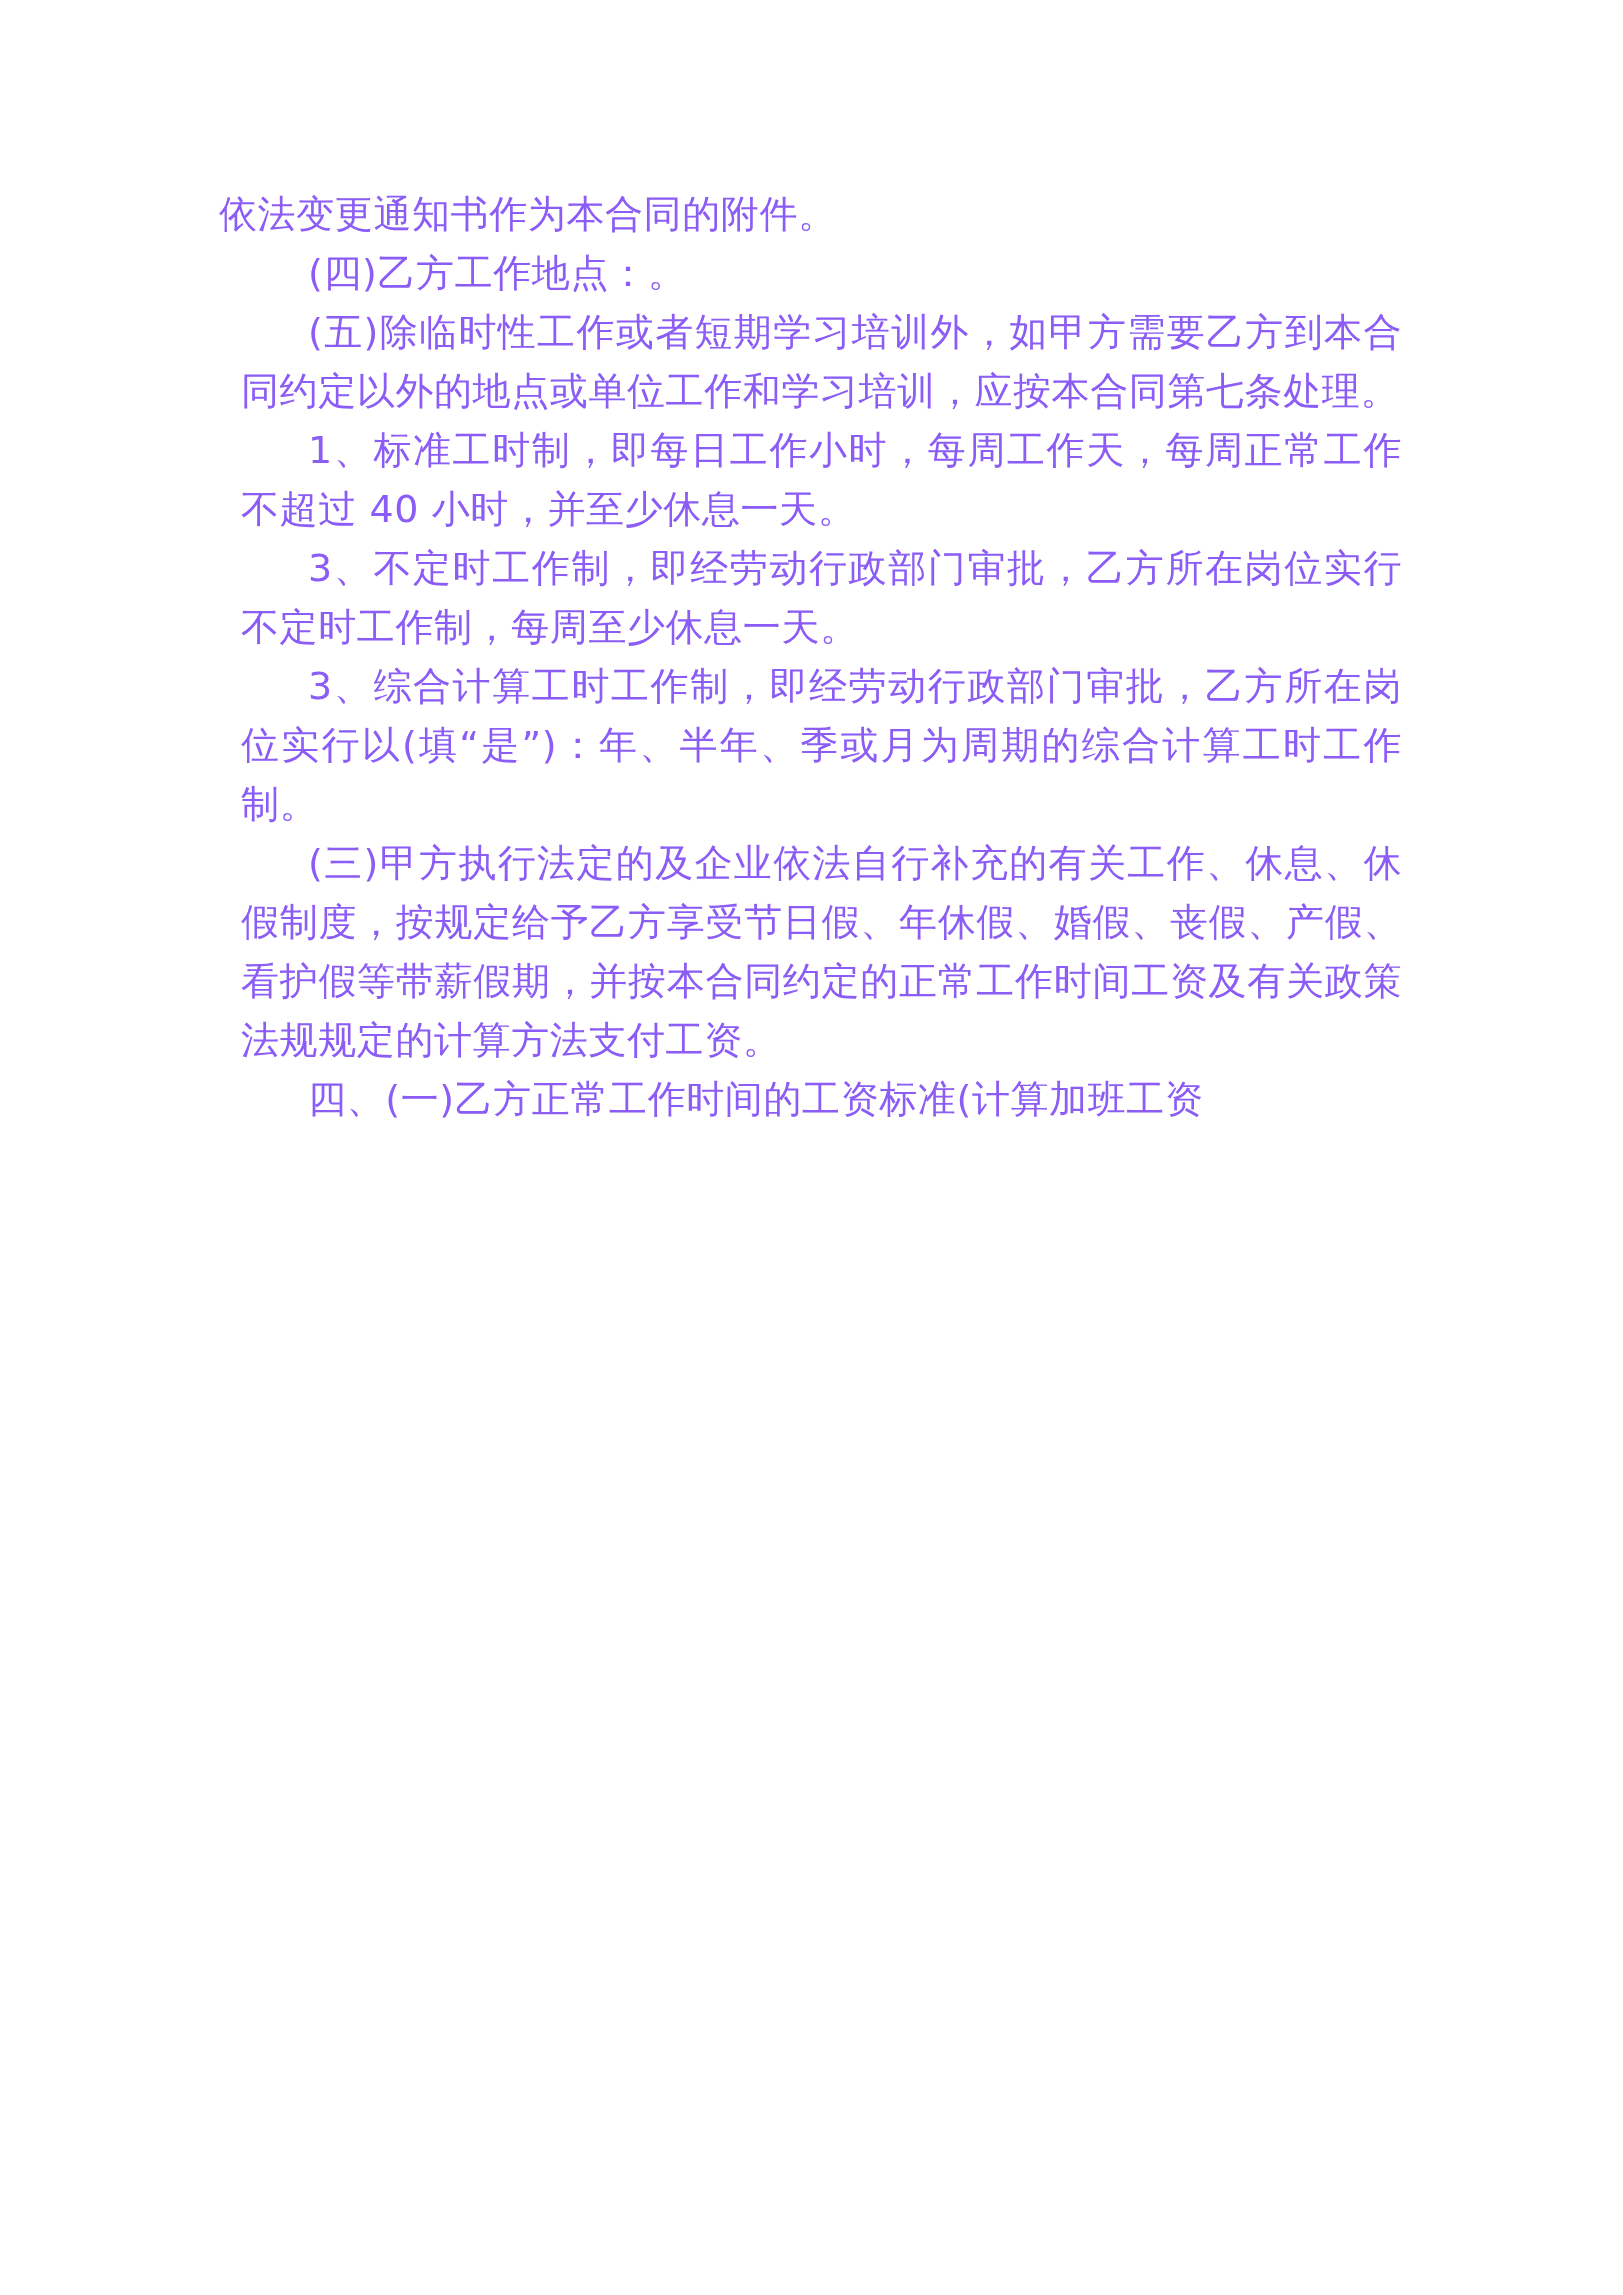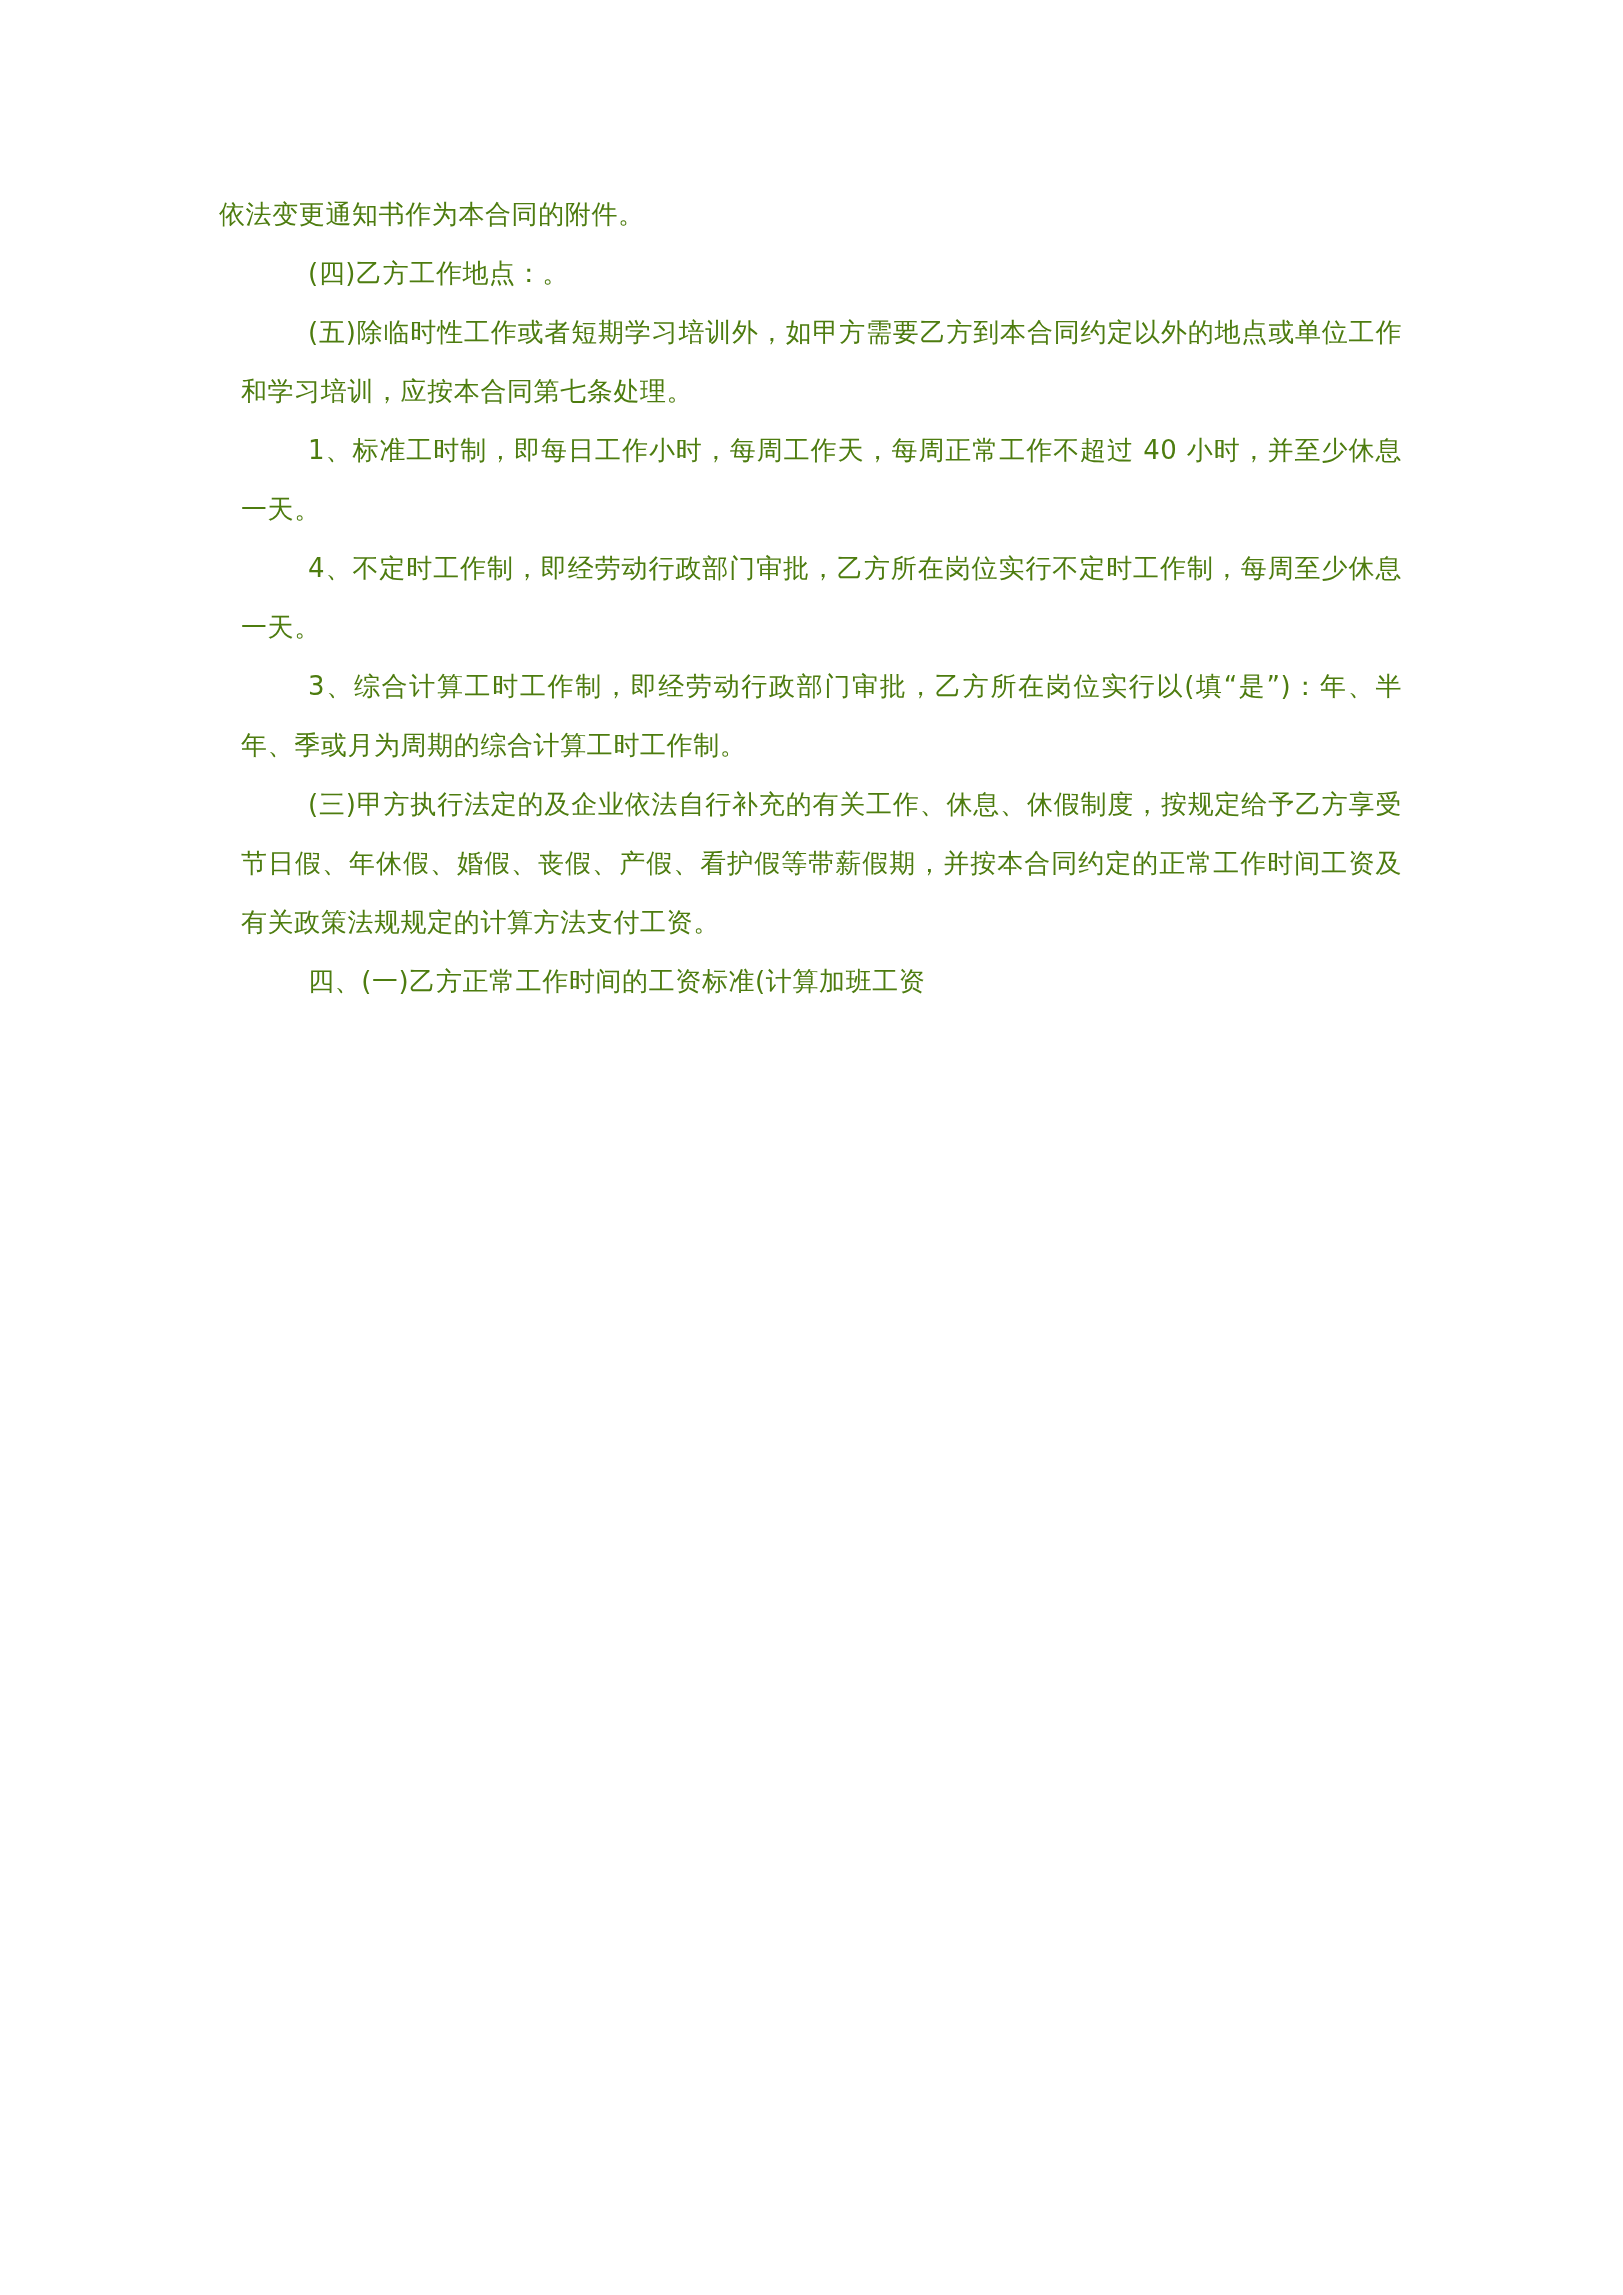--- a/index.html
+++ b/index.html
@@ -23,46 +23,46 @@
     overflow: hidden;
   }
   .content {
     position: absolute;
     left: 219px;
     top: 185px;
     width: 1183px;
   }
   p.para {
     margin: 0 0 0 0;
-    font-size: 26px;
+    font-size: 38px;
     line-height: 59px;
     letter-spacing: 0.6px;
     text-align: justify;
     text-justify: inter-ideograph;
-    color: #4d7c0f;
+    color: #8b5cf6;
     font-weight: 500;
   }
   p.indent {
     text-indent: 67px;
     margin-left: 22px;
   }
   p.noindent {
     text-indent: 0;
   }
 </style>
 </head>
 <body>
 
 <div class="page">
   <div class="content">
 
     <p class="para noindent">依法变更通知书作为本合同的附件。</p>
     <p class="para indent">(四)乙方工作地点：。</p>
     <p class="para indent">(五)除临时性工作或者短期学习培训外，如甲方需要乙方到本合同约定以外的地点或单位工作和学习培训，应按本合同第七条处理。</p>
     <p class="para indent">1、标准工时制，即每日工作小时，每周工作天，每周正常工作不超过 40 小时，并至少休息一天。</p>
-    <p class="para indent">4、不定时工作制，即经劳动行政部门审批，乙方所在岗位实行不定时工作制，每周至少休息一天。</p>
+    <p class="para indent">3、不定时工作制，即经劳动行政部门审批，乙方所在岗位实行不定时工作制，每周至少休息一天。</p>
     <p class="para indent">3、综合计算工时工作制，即经劳动行政部门审批，乙方所在岗位实行以(填“是”)：年、半年、季或月为周期的综合计算工时工作制。</p>
     <p class="para indent">(三)甲方执行法定的及企业依法自行补充的有关工作、休息、休假制度，按规定给予乙方享受节日假、年休假、婚假、丧假、产假、看护假等带薪假期，并按本合同约定的正常工作时间工资及有关政策法规规定的计算方法支付工资。</p>
     <p class="para indent">四、(一)乙方正常工作时间的工资标准(计算加班工资</p>
 
   </div>
 </div>
 
 
 </body></html>

